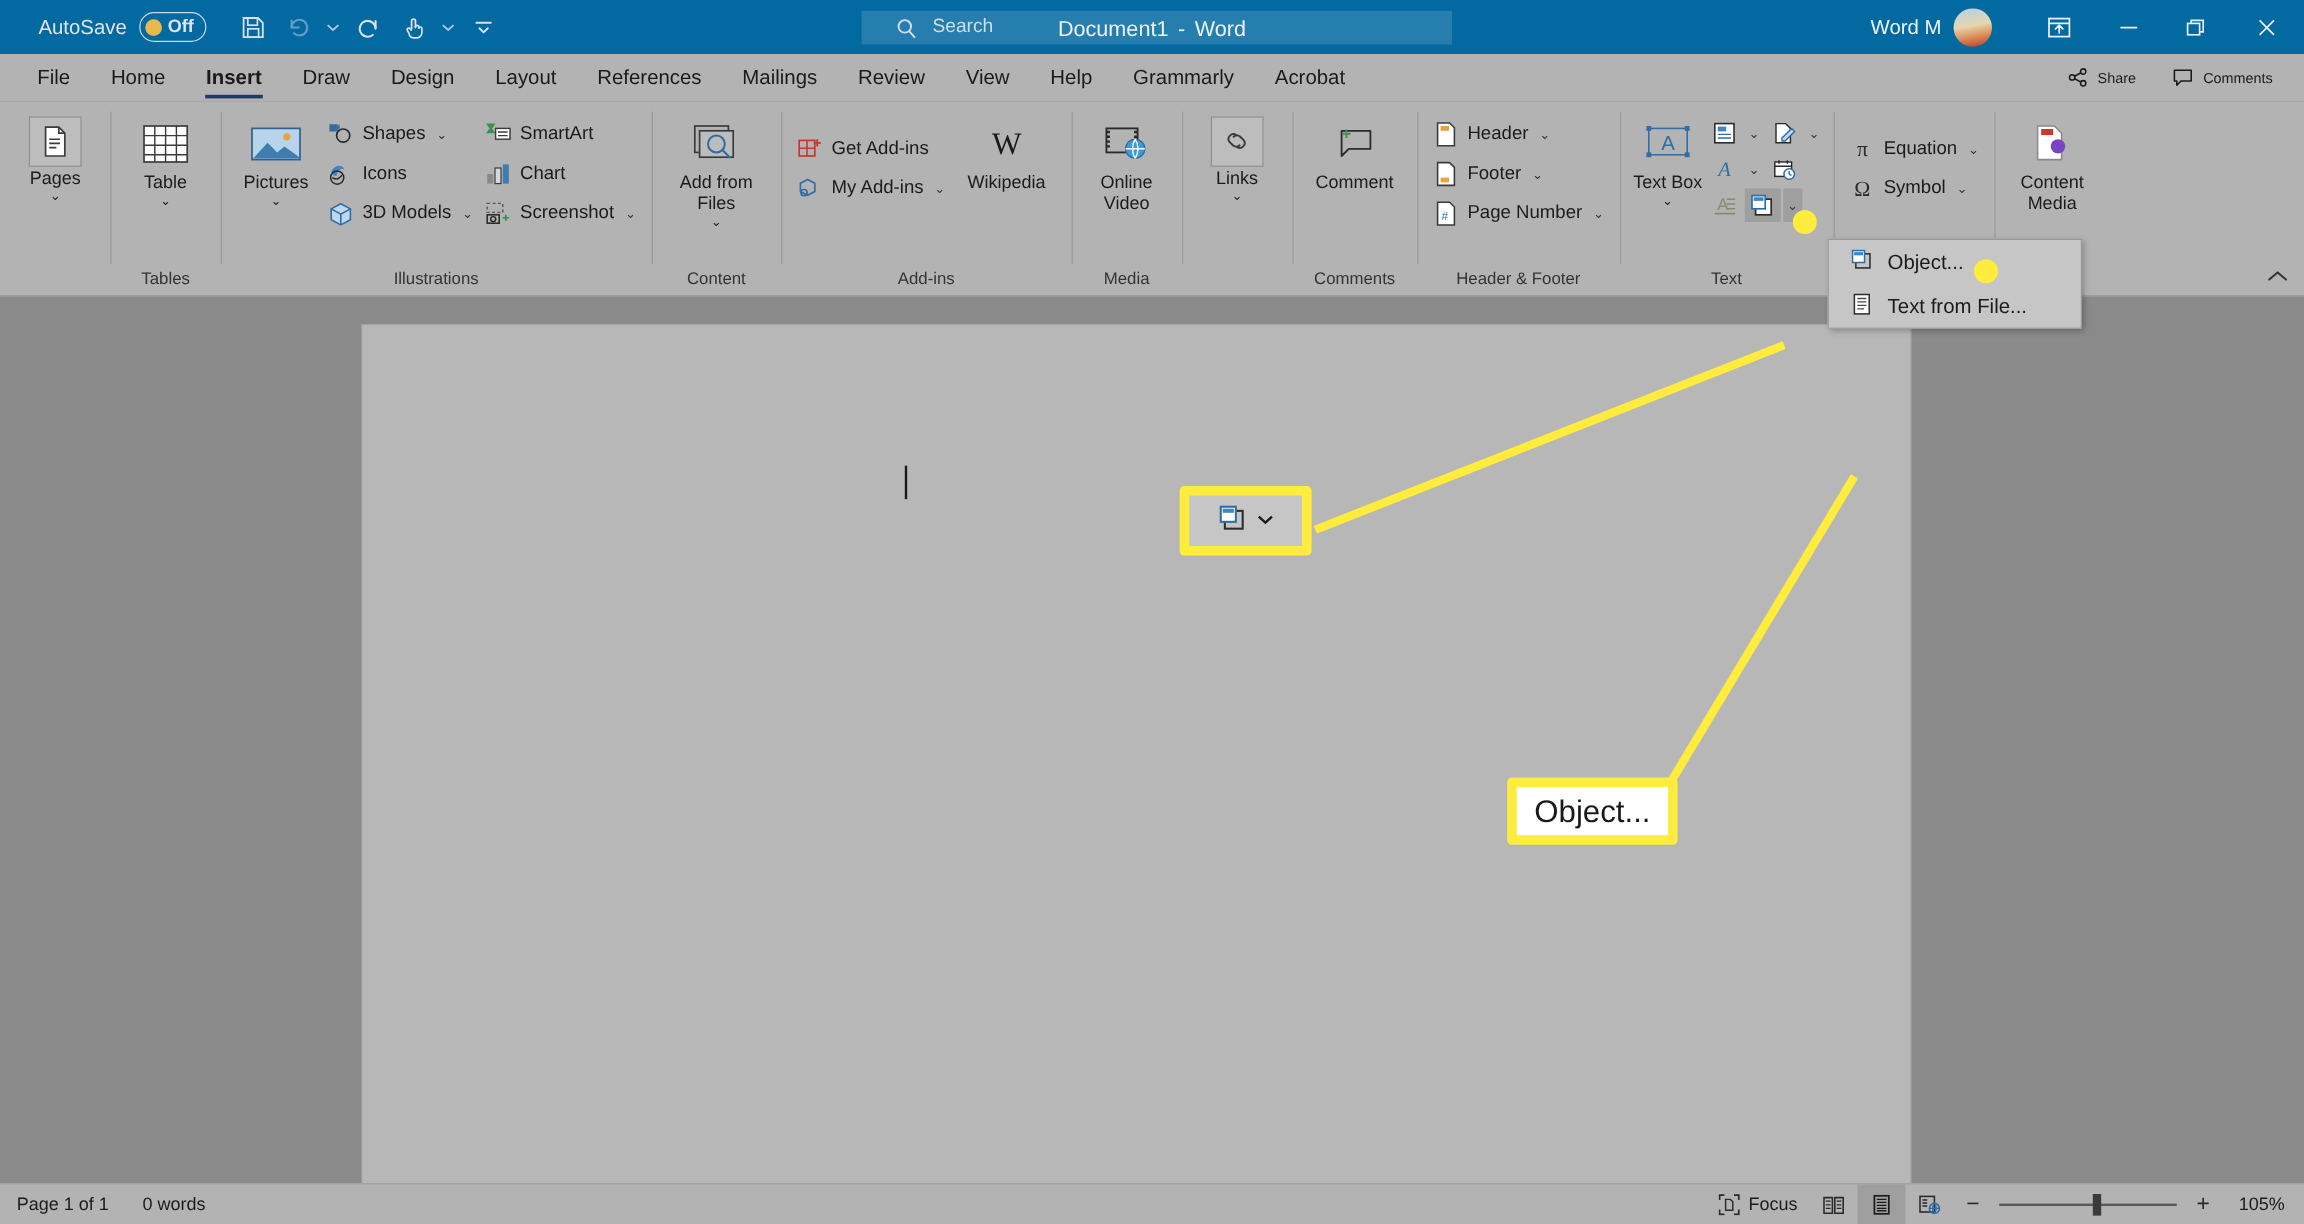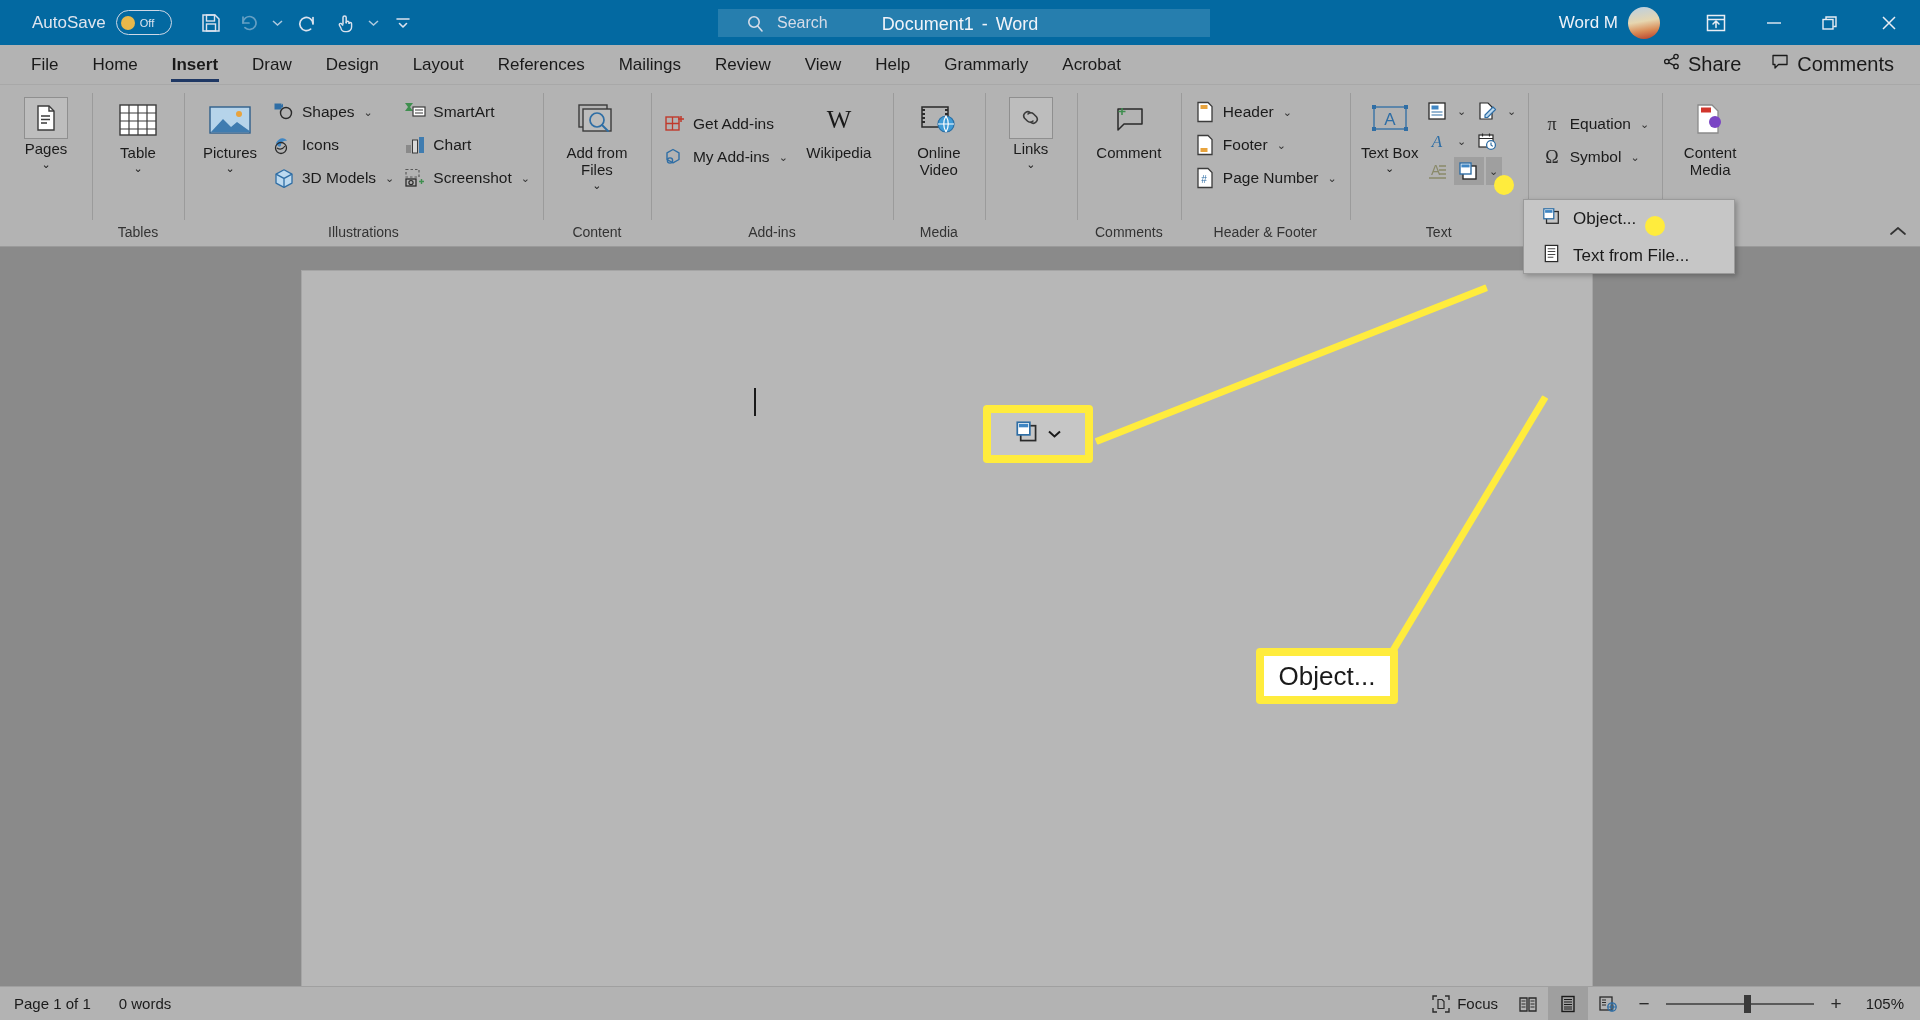--- a/index.html
+++ b/index.html
@@ -19,21 +19,21 @@
     position: relative;
   }
   .autosave-wrap { display: flex; align-items: center; gap: 10px; margin-left: 32px; }
   .autosave-label { font-size: 17px; color: #dfe5ef; }
   .toggle {
     width: 56px; height: 25px; border-radius: 13px;
     border: 1.5px solid #cfd8e6; display: flex; align-items: center;
     padding: 0 4px; gap: 5px;
   }
   .toggle .knob { width: 14px; height: 14px; border-radius: 50%; background: #e8b84b; }
-  .toggle .off { font-size: 11px; color: #dfe5ef; }
+  .toggle .off { font-size: 15px; color: #dfe5ef; font-weight: bold; }
 
   .qat { display: flex; align-items: center; gap: 4px; margin-left: 22px; }
   .qat-btn {
     width: 34px; height: 32px; display: flex; align-items: center; justify-content: center;
     color: #dbe2ee;
   }
   .qat-btn.dim { opacity: .45; }
   .qat-chev { width: 16px; height: 32px; display:flex; align-items:center; justify-content:center; color:#dbe2ee; opacity:.8;}
 
   .doc-title {
@@ -76,22 +76,22 @@
     font-size: 17px; color: #1a1a1a; position: relative;
   }
   .tab.active { font-weight: 600; }
   .tab.active::after {
     content: ""; position: absolute; left: 16px; right: 16px; bottom: 2px;
     height: 3px; background: #1f3864;
   }
   .tab.first { margin-left: 14px; }
   .tabstrip-right { margin-left: auto; display: flex; align-items: center; gap: 6px; padding-right: 14px; }
   .share-btn, .comments-btn {
-    display: flex; align-items: flex-start; gap: 8px;
-    font-size: 20px; color: #1a1a1a; padding: 5px 12px;
+    display: flex; align-items: center; gap: 8px;
+    font-size: 12px; color: #1a1a1a; padding: 5px 12px;
   }
 
   
   .ribbon {
     height: 162px; background: #b3b3b3;
     display: flex; align-items: stretch; position: relative;
     border-bottom: 1px solid #9a9a9a;
   }
   .group {
     display: flex; flex-direction: column; align-items: center;

